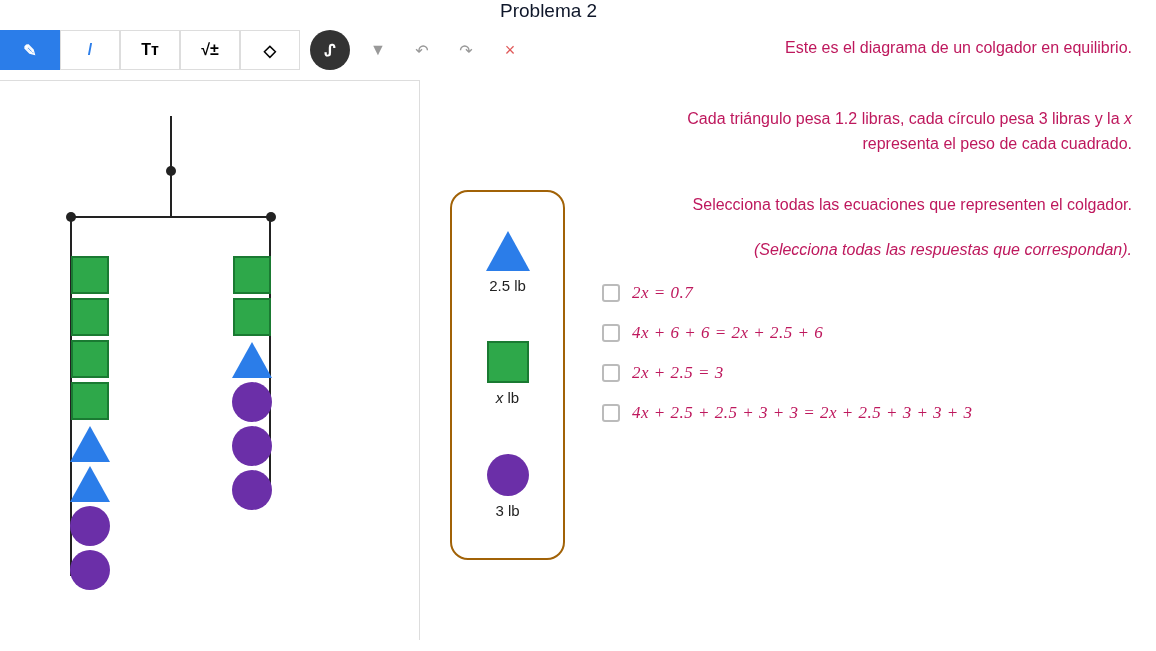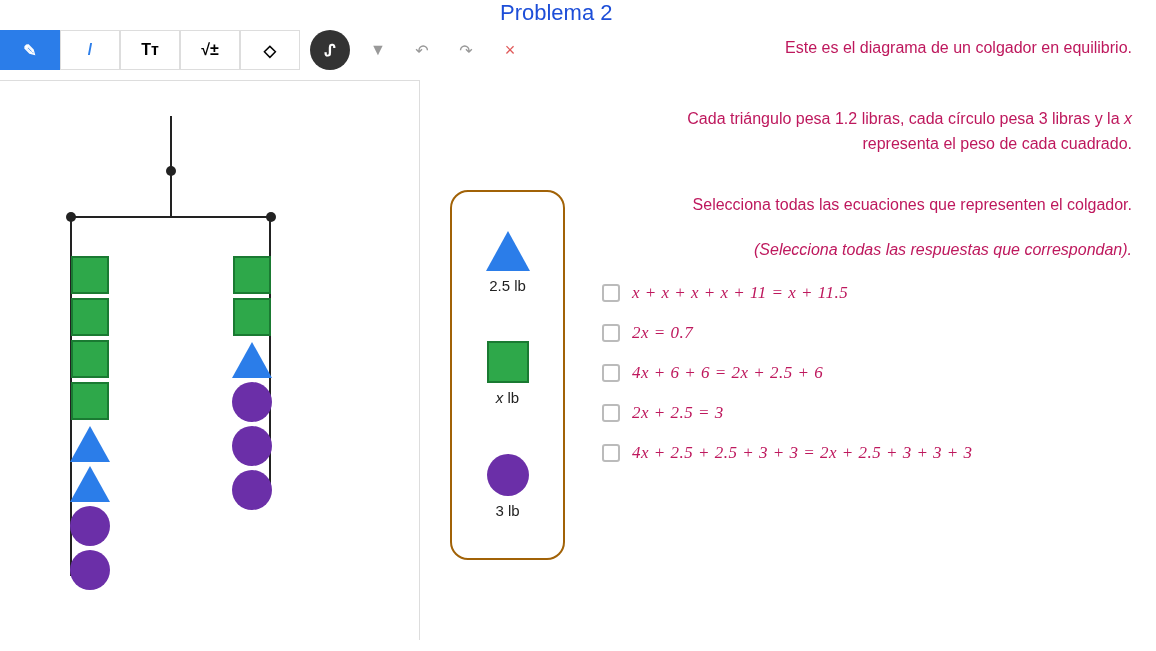--- a/index.html
+++ b/index.html
@@ -12,22 +12,22 @@
       background: #fff;
       width: 1156px;
       height: 651px;
       overflow: hidden;
       position: relative;
     }
     .title {
       position: absolute;
       top: 0;
       left: 500px;
-      font-size: 22px;
-      color: #1d4ed8;
+      font-size: 19px;
+      color: #0f172a;
     }
     .toolbar {
       position: absolute;
       top: 30px;
       left: 0;
       display: flex;
       align-items: center;
       height: 40px;
     }
     .toolbar-btn {
@@ -269,24 +269,20 @@
     <span>Cada triángulo pesa </span><span>1.2</span><span> libras, cada círculo pesa </span><span>3</span><span> libras y la </span><span style="font-style:italic;">x</span><br><span> representa el peso de cada cuadrado.</span>
   </p>
 
   <p style="margin-top:35px;">Selecciona todas las ecuaciones que representen el colgador.</p>
 
   <p class="italic">(Selecciona todas las respuestas que correspondan).</p>
 
   <div class="equations">
     <div class="equation-row">
       <div class="checkbox"></div>
-      <span class="eq-text">x + x + x + x + 11 = x + 11.5</span>
-    </div>
-    <div class="equation-row">
-      <div class="checkbox"></div>
       <span class="eq-text">2x = 0.7</span>
     </div>
     <div class="equation-row">
       <div class="checkbox"></div>
       <span class="eq-text">4x + 6 + 6 = 2x + 2.5 + 6</span>
     </div>
     <div class="equation-row">
       <div class="checkbox"></div>
       <span class="eq-text">2x + 2.5 = 3</span>
     </div>

